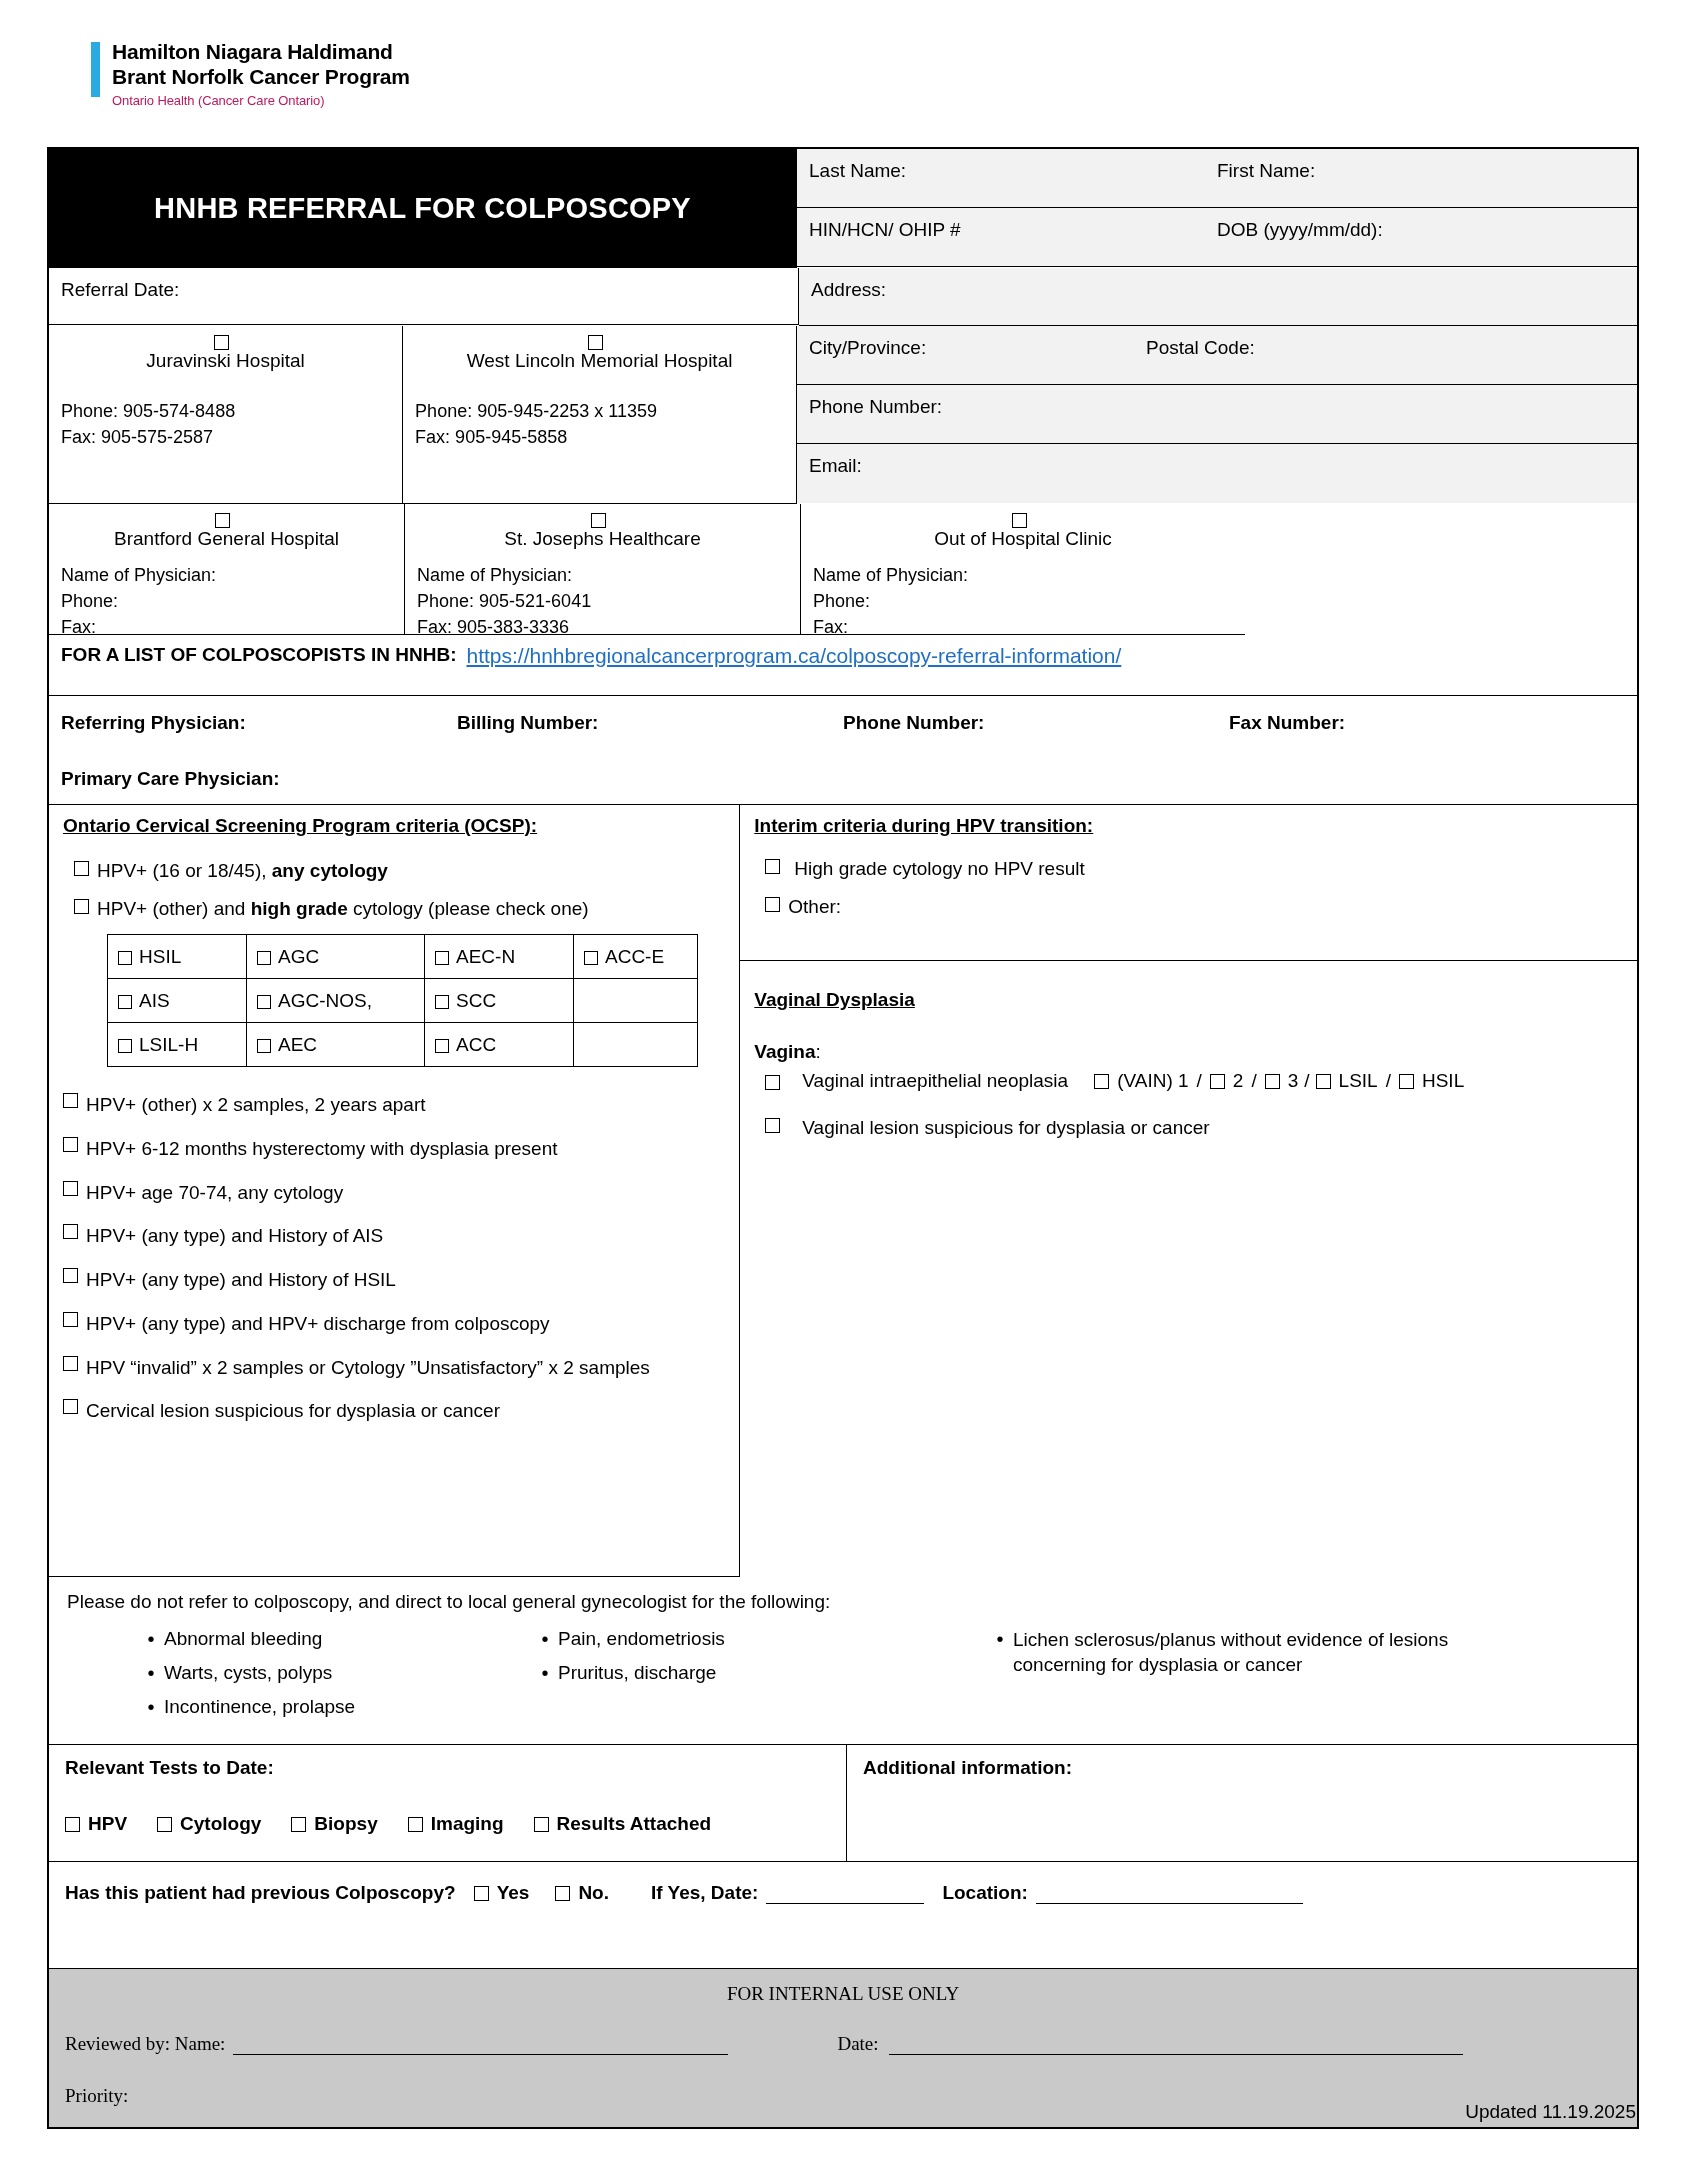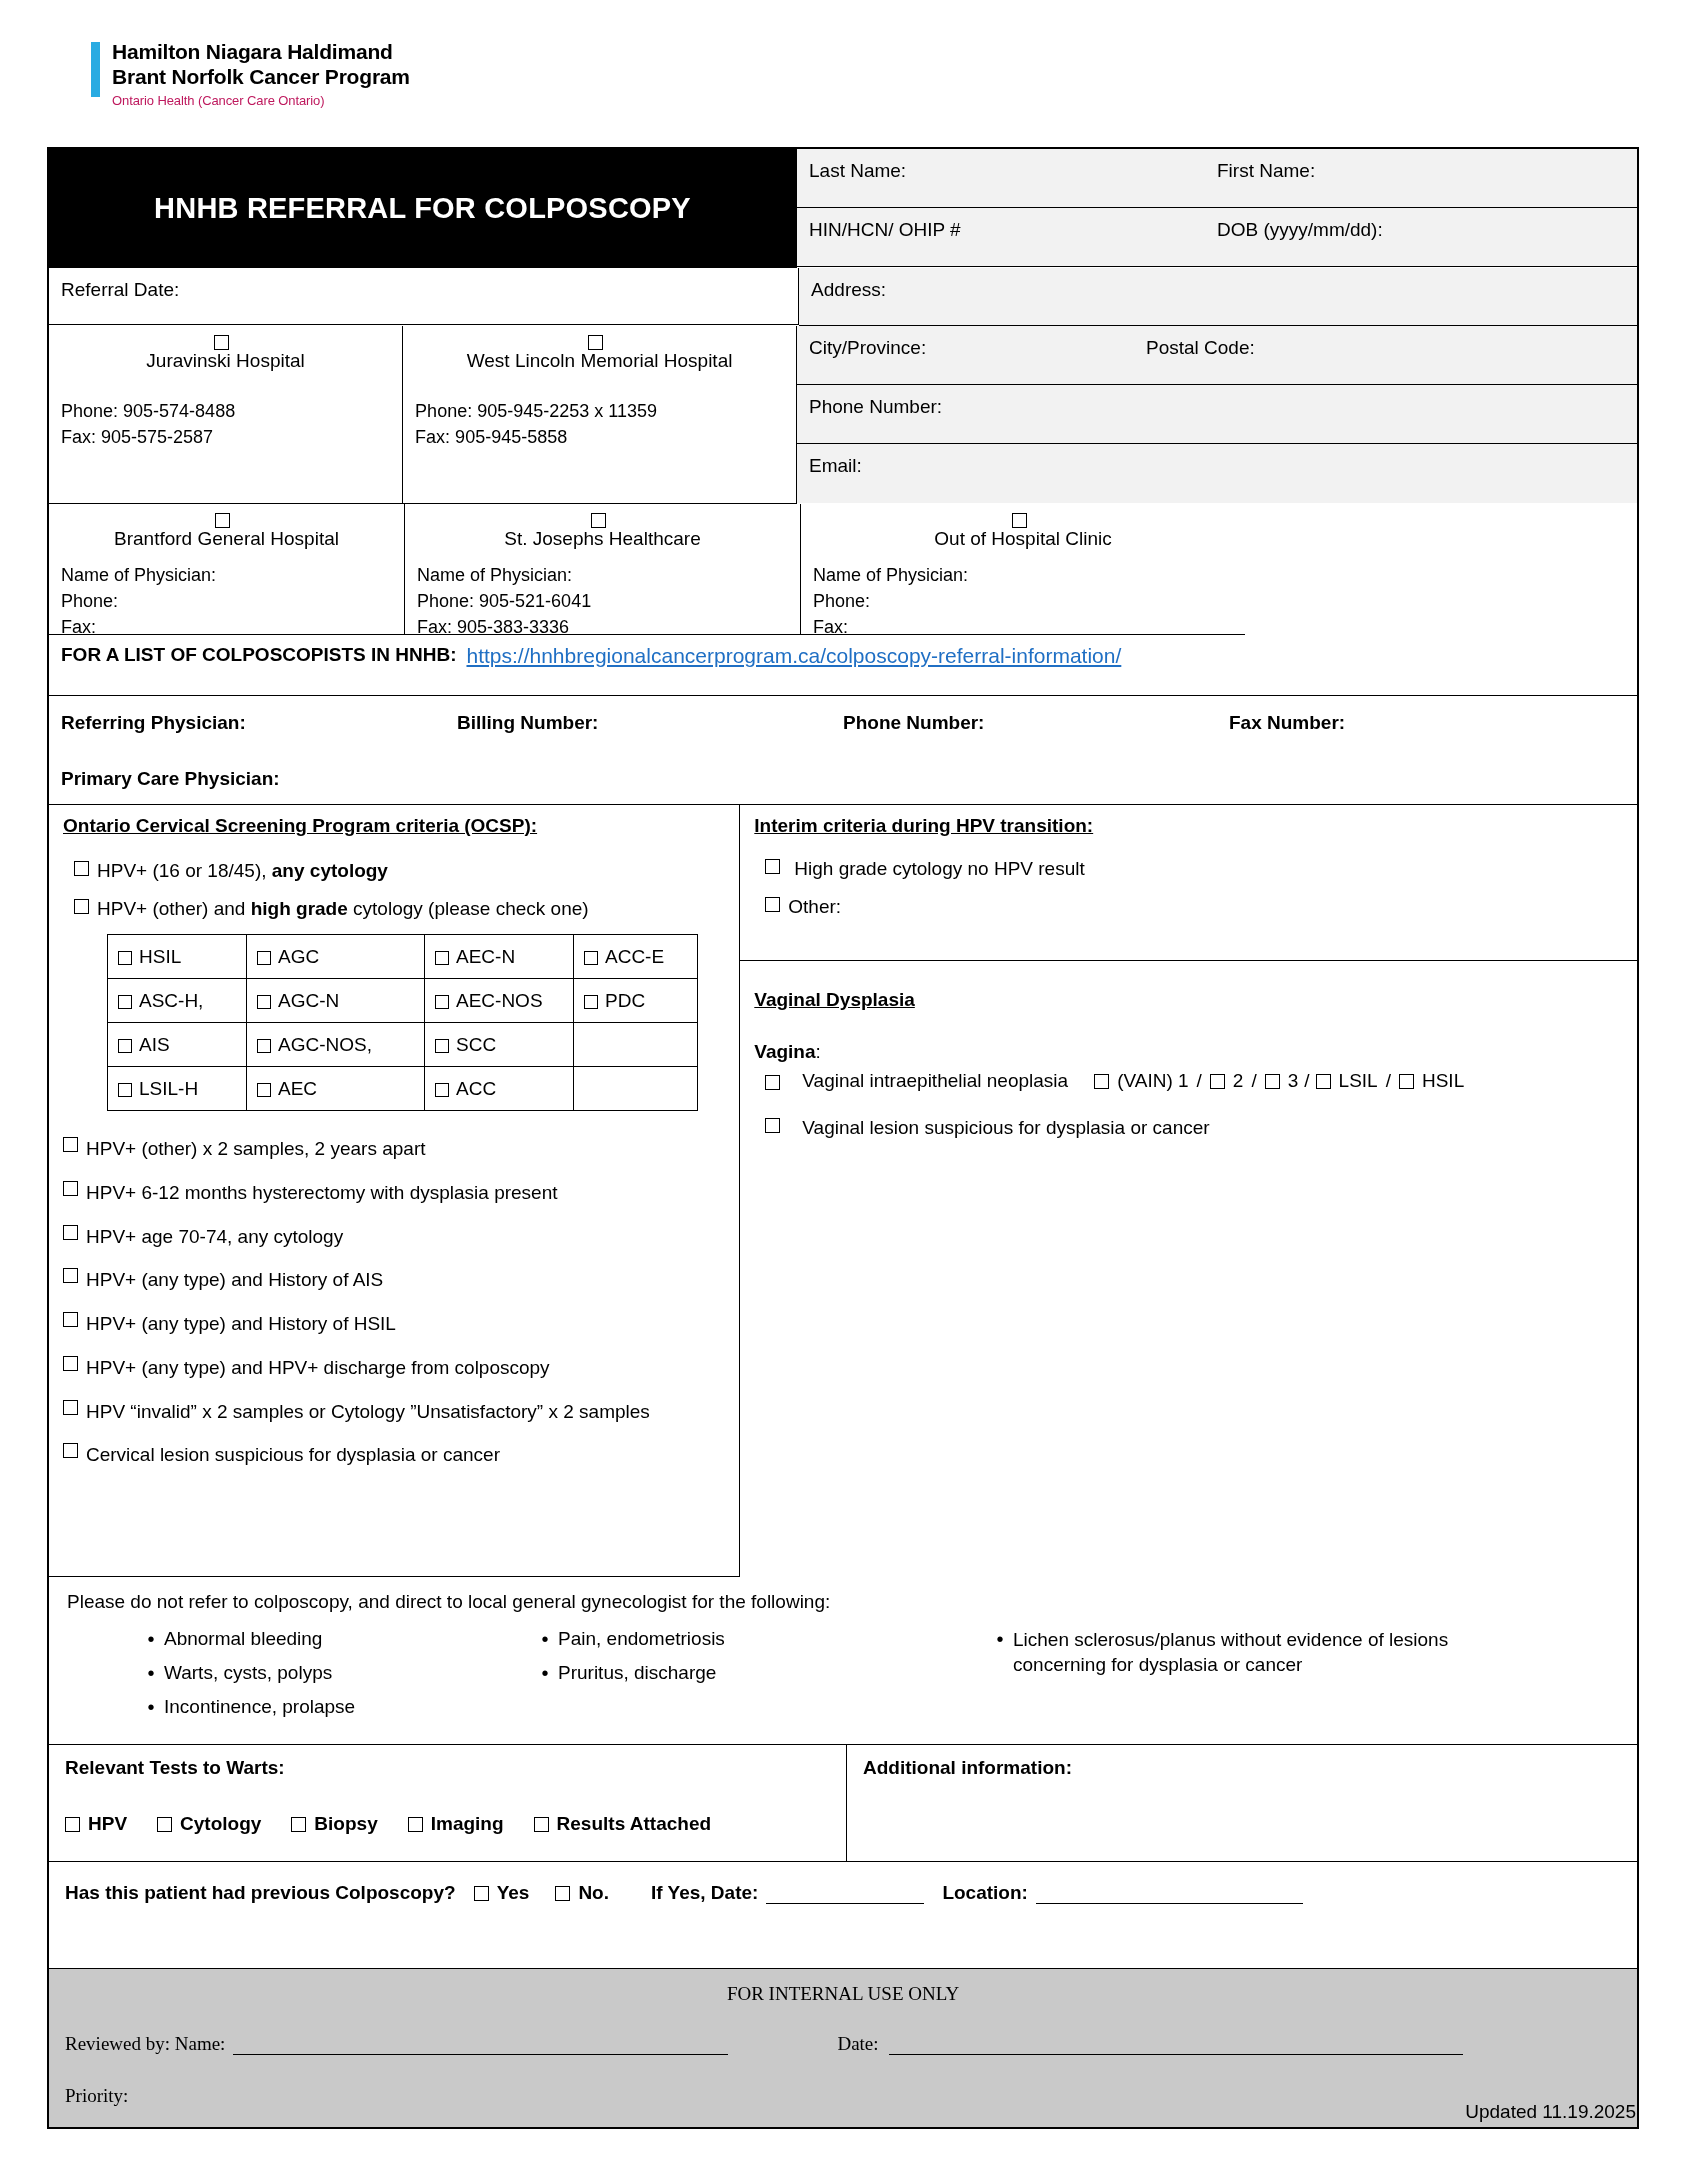--- a/index.html
+++ b/index.html
@@ -258,26 +258,20 @@
           <span><span>HPV+ (other) and </span><span class="bold">high grade</span><span> cytology (please check one)</span></span>
         </div>
 
         <table class="cyto">
           <tbody>
               <tr>
             <td class="c1"><span class="cb cb-sm"></span><span>HSIL</span></td>
             <td class="c2"><span class="cb cb-sm"></span><span>AGC</span></td>
             <td class="c3"><span class="cb cb-sm"></span><span>AEC-N</span></td>
             <td class="c4"><span class="cb cb-sm"></span><span>ACC-E</span></td>
-          </tr>
-          <tr>
-            <td class="c1"><span class="cb cb-sm"></span><span>ASC-H,</span></td>
-            <td class="c2"><span class="cb cb-sm"></span><span>AGC-N</span></td>
-            <td class="c3"><span class="cb cb-sm"></span><span>AEC-NOS</span></td>
-            <td class="c4"><span class="cb cb-sm"></span><span>PDC</span></td>
           </tr>
           <tr>
             <td class="c1"><span class="cb cb-sm"></span><span>AIS</span></td>
             <td class="c2"><span class="cb cb-sm"></span><span>AGC-NOS,</span></td>
             <td class="c3"><span class="cb cb-sm"></span><span>SCC</span></td>
             <td class="c4 empty"></td>
           </tr>
           <tr>
             <td class="c1"><span class="cb cb-sm"></span><span>LSIL-H</span></td>
             <td class="c2"><span class="cb cb-sm"></span><span>AEC</span></td>
@@ -393,21 +387,21 @@
                 <span class="bdot">•</span>
                 <span style="line-height:1.32;">Lichen sclerosus/planus without evidence of lesions concerning for dysplasia or cancer</span>
               </div>
           </div>
         </div>
       </div>
     </div>
 
     <div class="row">
       <div class="cell" style="width:800px;height:117px;padding:12px 16px;">
-        <div style="font-size:19px;font-weight:bold;">Relevant Tests to Warts:</div>
+        <div style="font-size:19px;font-weight:bold;">Relevant Tests to Date:</div>
         <div style="display:flex;align-items:center;margin-top:34px;font-size:19px;font-weight:bold;">
           <span style="margin-right:30px;display:flex;align-items:center;">
               <span class="cb"></span>
               <span>HPV</span>
             </span>
           <span style="margin-right:30px;display:flex;align-items:center;">
               <span class="cb"></span>
               <span>Cytology</span>
             </span>
           <span style="margin-right:30px;display:flex;align-items:center;">

